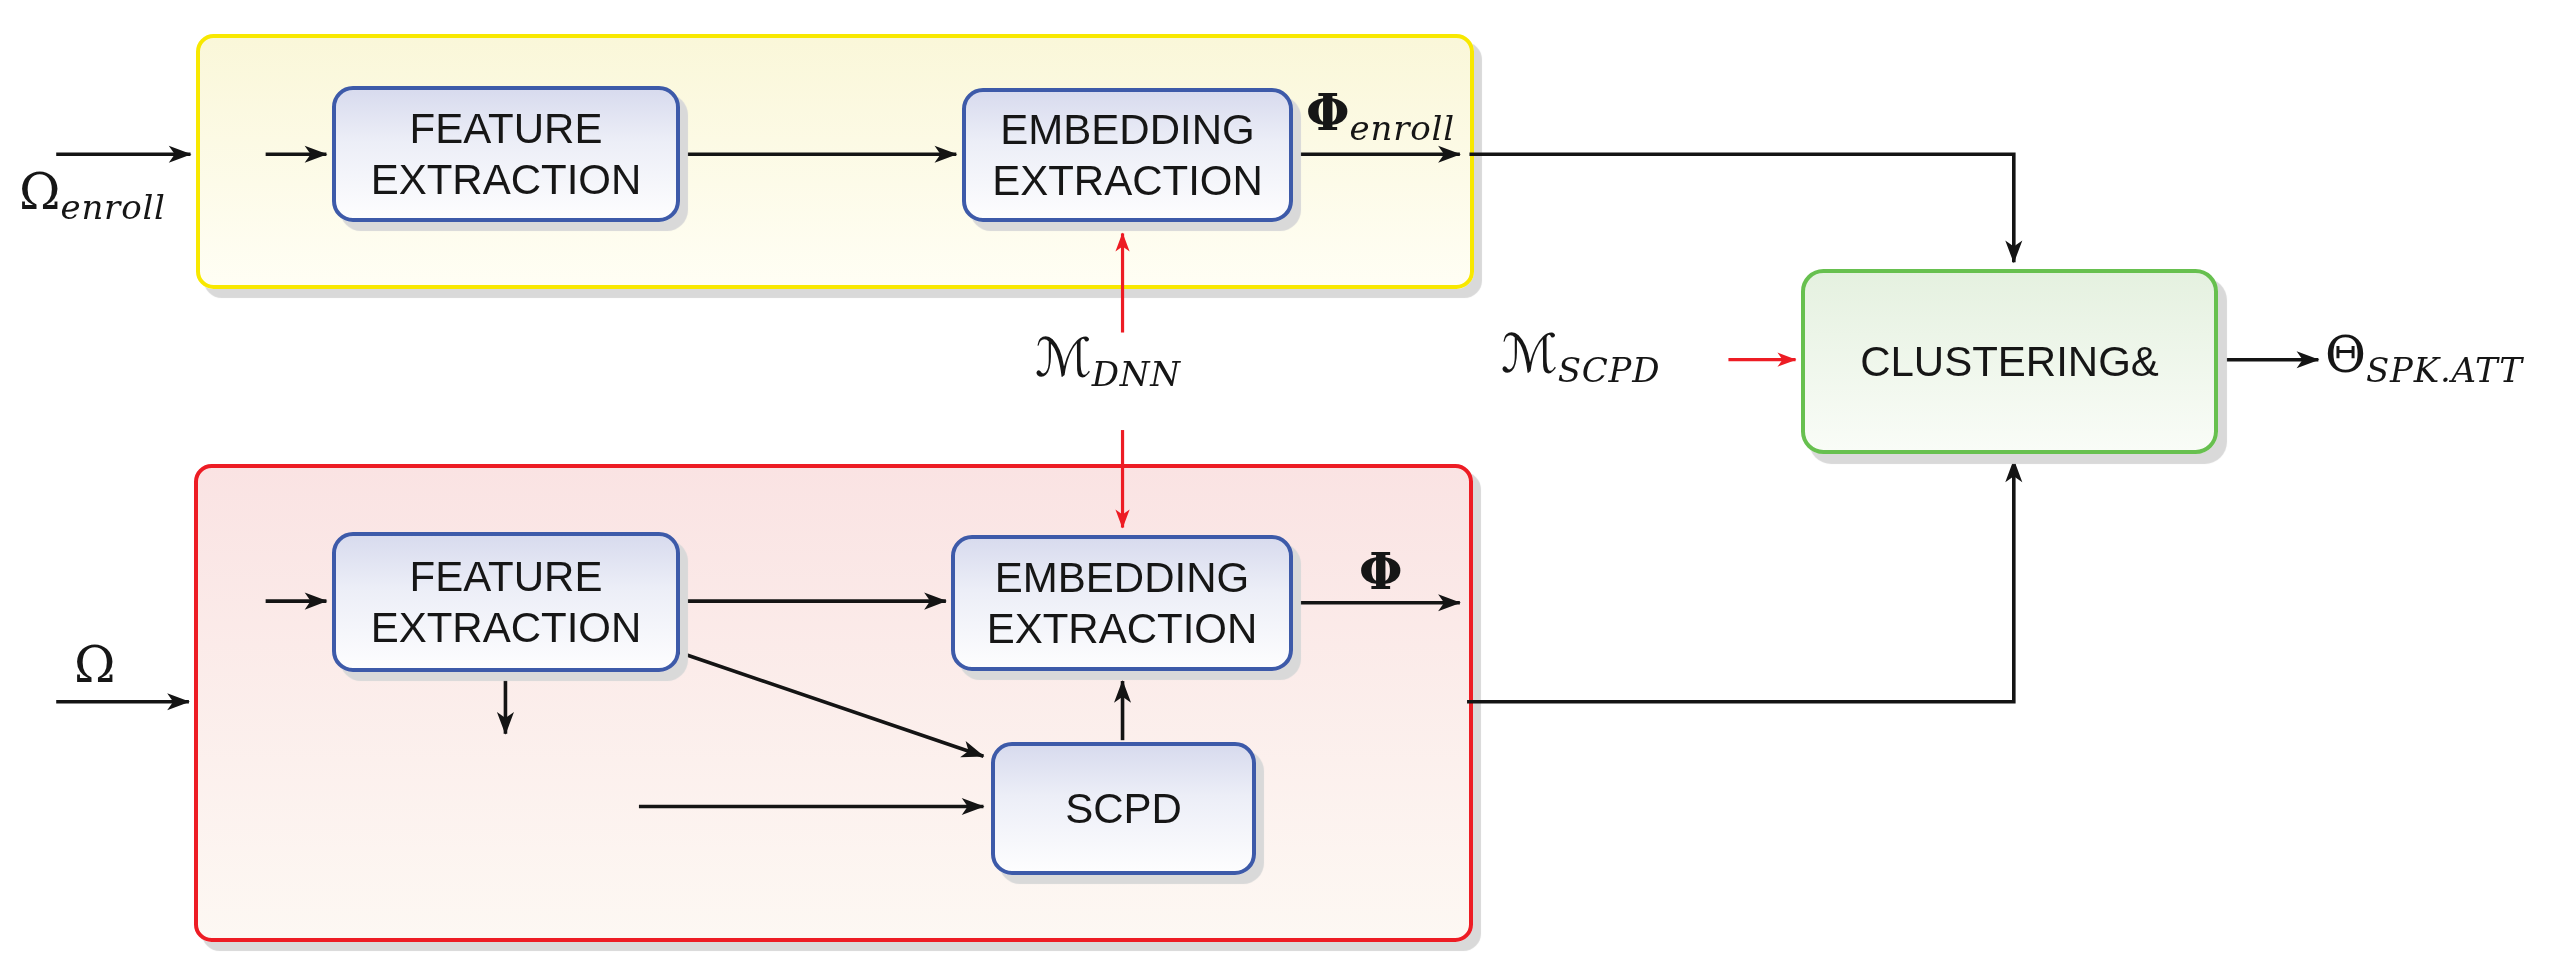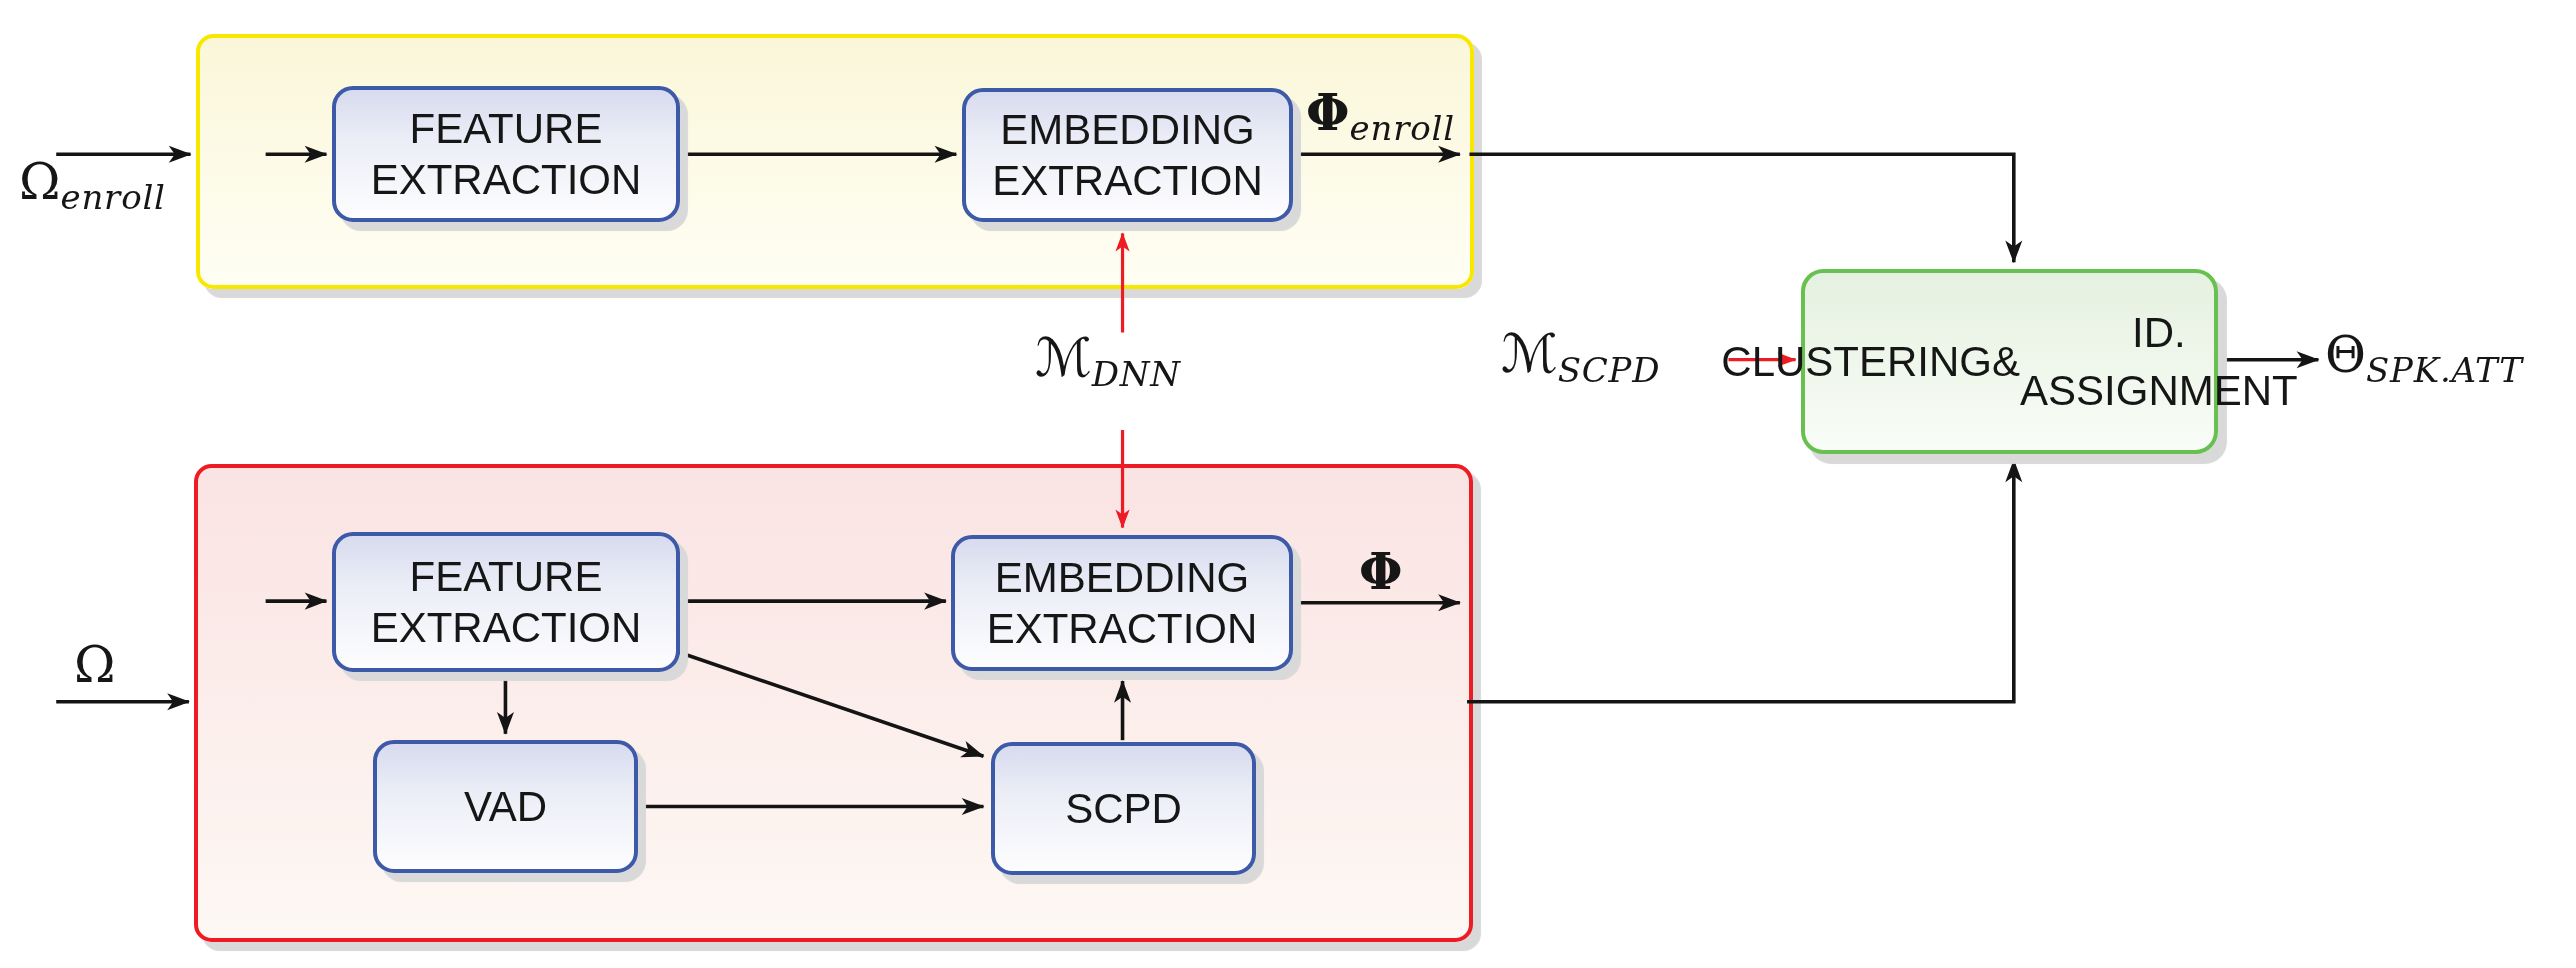--- a/index.html
+++ b/index.html
@@ -119,35 +119,31 @@
   <div class="bluebox" style="left:332px;top:532px;width:340px;height:132px">
     <span>FEATURE</span>
     <span>EXTRACTION</span>
   </div>
 
   <div class="bluebox" style="left:951px;top:535px;width:334px;height:128px">
     <span>EMBEDDING</span>
     <span>EXTRACTION</span>
   </div>
 
-  <div class="bluebox" style="left:373px;top:740px;width:257px;height:125px">
-    <span>VAD</span>
-  </div>
 
   <div class="bluebox" style="left:991px;top:742px;width:257px;height:125px">
     <span>SCPD</span>
   </div>
 
   <div class="greenbox" style="left:1801px;top:269px;width:409px;height:177px">
     <span>CLUSTERING</span>
     <span>&amp;</span>
-    <span>ID. ASSIGNMENT</span>
   </div>
 
-  <div class="math" style="left:19px;top:153px">
+  <div class="math" style="left:19px;top:163px">
     <span class="msym">Ω</span><span class="msub">enroll</span>
   </div>
 
   <div class="math" style="left:74px;top:636px">
     <span class="msym">Ω</span><span class="msub"></span>
   </div>
 
   <div class="math" style="left:1306px;top:83px">
     <span class="msym bold">Φ</span><span class="msub">enroll</span>
   </div>

